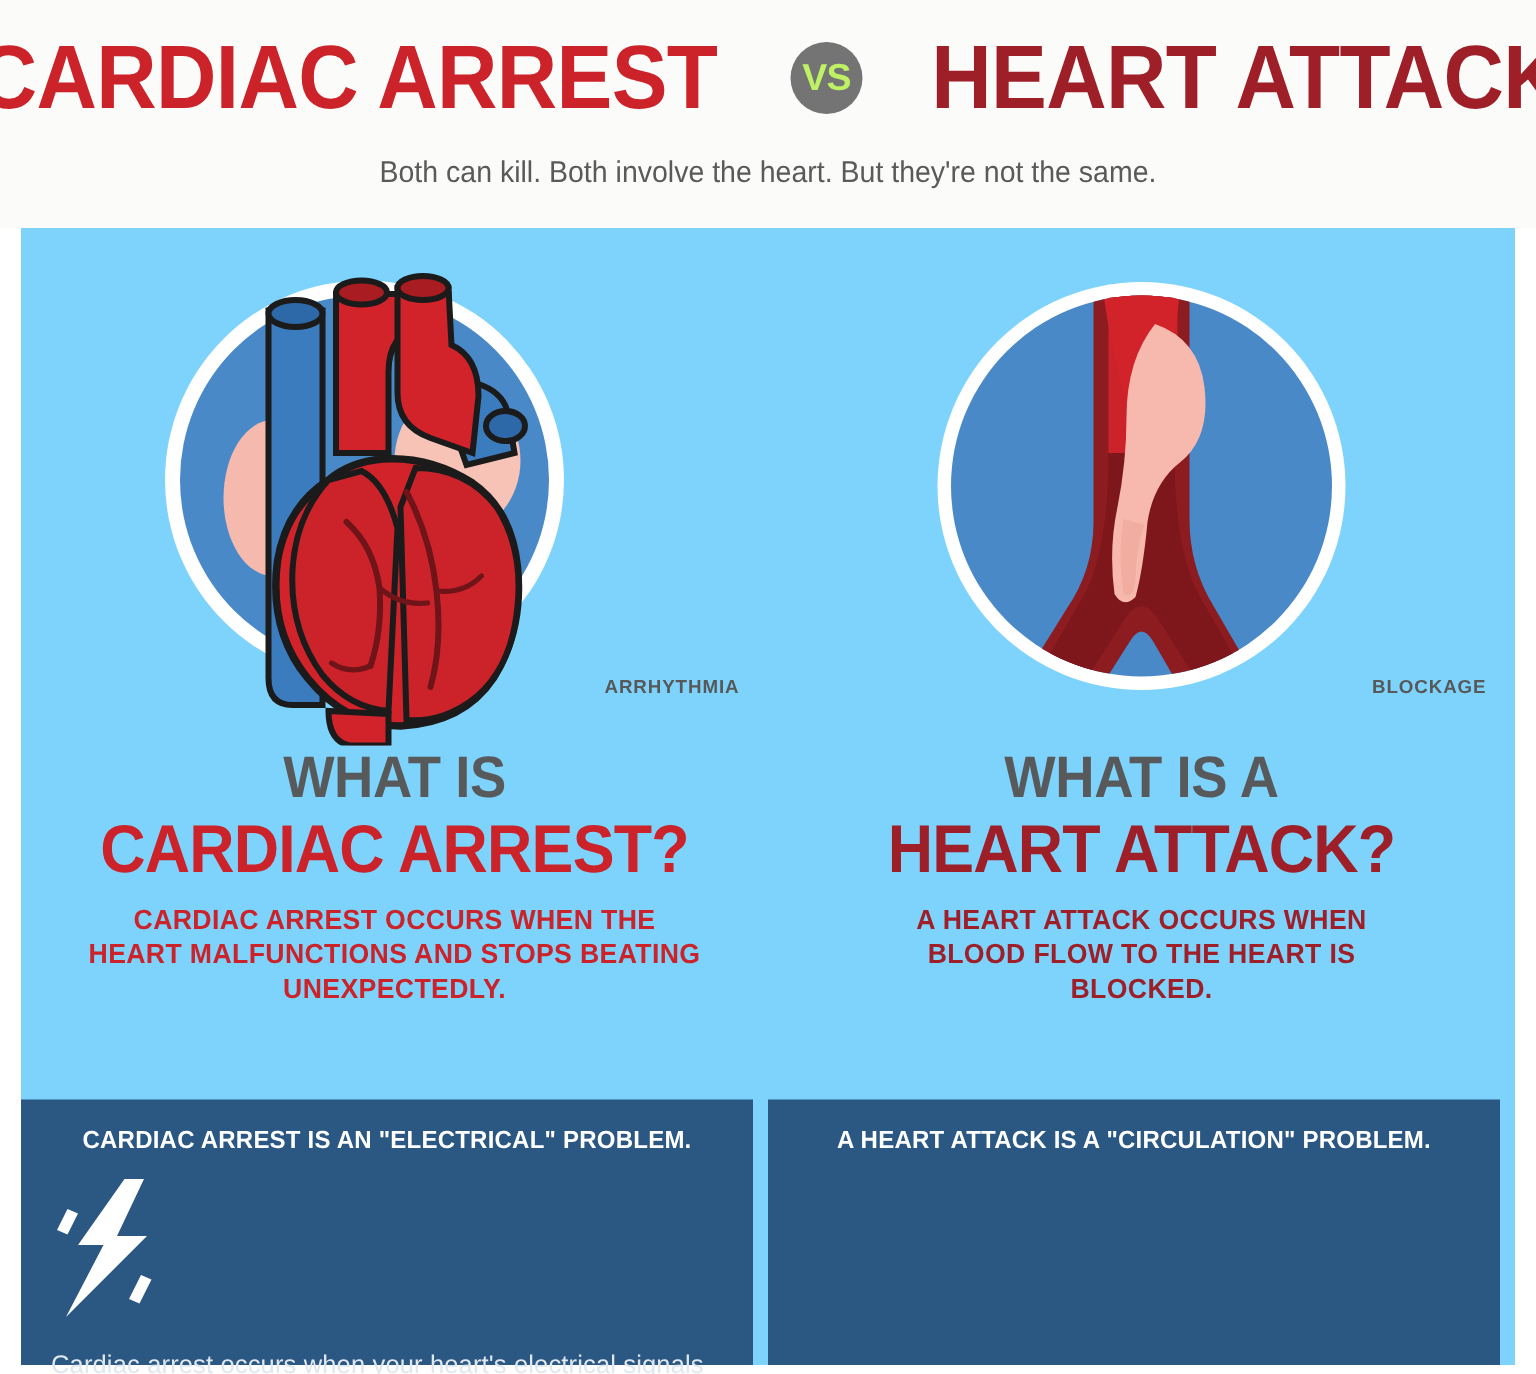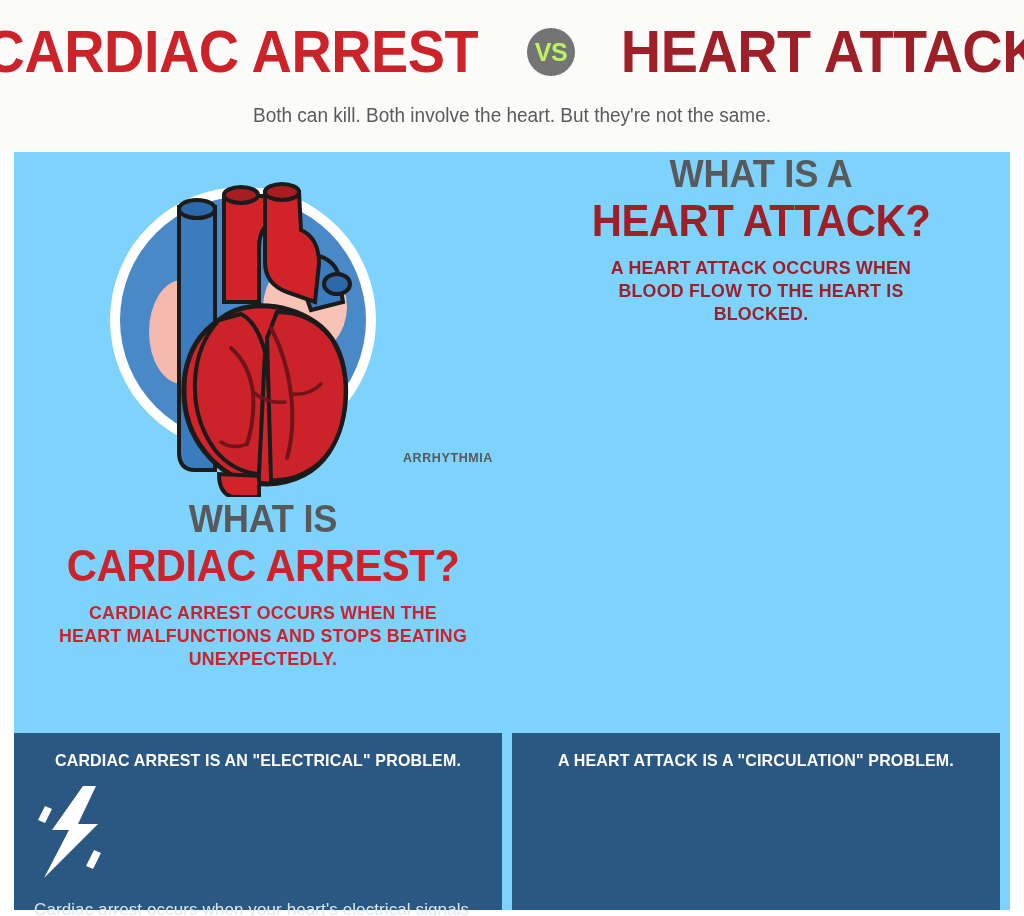--- a/index.html
+++ b/index.html
@@ -276,20 +276,46 @@
             <path d="M58 66 L50 82 L57 85 L65 69 Z" fill="#ffffff"></path>
           </svg>
         </div>
         <div class="blue-text">Cardiac arrest occurs when your heart's electrical signals go haywire – the heart stops beating and can't pump blood to the brain, lungs and other organs.</div>
       </div>
     </div>
   </div>
 
   <div class="panel panel-right">
 
+    <div class="illo-area">
+      <svg width="488" height="345" viewBox="0 0 488 345">
+        <defs>
+          <clipPath id="artery-clip">
+            <circle cx="244" cy="172" r="127"></circle>
+          </clipPath>
+        </defs>
+
+        <circle cx="244" cy="172" r="136" fill="#ffffff"></circle>
+
+        <circle cx="244" cy="172" r="127" fill="#4a89c8"></circle>
+        <g clip-path="url(#artery-clip)">
+
+          <path d="M212 40 L212 196 Q212 228 194 254 L158 312 L198 336 L236 276 Q244 262 252 276 L288 338 L328 314 L292 252 Q276 226 276 194 L276 40 Z" fill="#8c1c20"></path>
+
+          <path d="M222 40 L222 150 L268 150 L268 40 Z" fill="#cc2229"></path>
+          <path d="M218 40 Q228 110 244 140 Q262 112 270 40 Z" fill="#d2232a"></path>
+
+          <path d="M222 150 Q222 214 206 244 L176 296 L200 312 L232 262 Q244 242 256 262 L290 316 L314 300 L282 244 Q266 214 266 150 Z" fill="#7d171c"></path>
+
+          <path d="M253 64 Q282 74 286 106 Q290 140 270 156 Q252 170 248 196 Q245 228 240 246 Q232 254 226 244 Q222 214 228 186 Q234 156 234 126 Q234 88 253 64 Z" fill="#f7b9ae"></path>
+          <path d="M246 198 Q240 214 240 236 Q238 248 232 244 Q228 216 232 194 Z" fill="#f2ada1"></path>
+        </g>
+      </svg>
+      <div class="illo-label">BLOCKAGE</div>
+    </div>
 
     <div class="head-block">
       <div class="head-gray">WHAT IS A</div>
       <div class="head-red">HEART ATTACK?</div>
       <div class="lede" style="margin-left:auto;margin-right:auto;width:360px;">A HEART ATTACK OCCURS WHEN BLOOD FLOW TO THE HEART IS BLOCKED.</div>
     </div>
 
     <div class="blue-box">
       <div class="blue-head">A HEART ATTACK IS A "CIRCULATION" PROBLEM.</div>
     </div>

